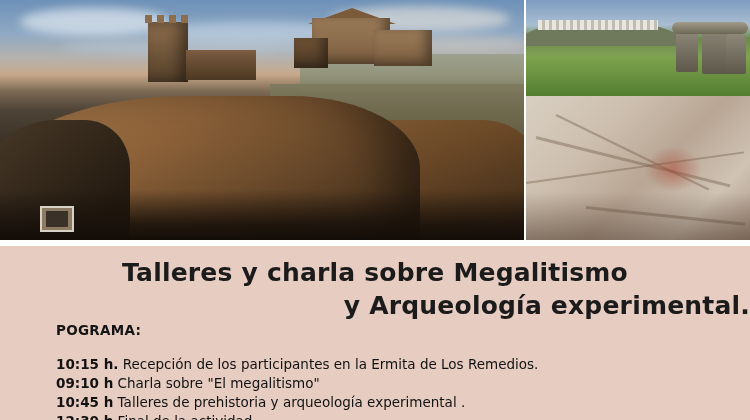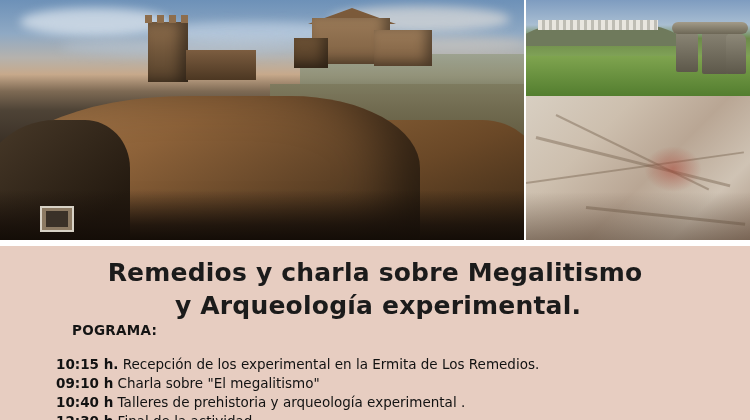--- a/index.html
+++ b/index.html
@@ -285,31 +285,31 @@
     font-family: "DejaVu Sans", sans-serif;
     font-weight: bold;
     font-size: 25px;
     color: #1b1b1b;
     letter-spacing: .2px;
     line-height: 1.32;
   }
   .title .line2 {
     display: block;
     padding-left: 6px;
+    text-align: right;
   }
   .program-label {
     position: absolute;
     left: 56px;
     top: 76px;
     font-family: "DejaVu Sans", sans-serif;
     font-weight: bold;
     font-size: 13.5px;
     color: #141414;
     letter-spacing: .3px;
-    margin-left: 16px;
   }
   .schedule {
     position: absolute;
     left: 56px;
     top: 109px;
     width: 640px;
   }
   .schedule-row {
     font-family: "DejaVu Sans", sans-serif;
     font-size: 13.5px;
@@ -375,37 +375,37 @@
       <div class="stone-shadow"></div>
     </div>
 
   </div>
 
   <div class="band-sep"></div>
 
   <div class="content">
 
     <h1 class="title">
-      <span>Remedios y charla sobre Megalitismo</span>
+      <span>Talleres y charla sobre Megalitismo</span>
       <span class="line2">y  Arqueología experimental.</span>
     </h1>
 
     <div class="program-label">POGRAMA:</div>
 
     <div class="schedule">
       <div class="schedule-row">
         <span class="time">10:15 h.</span>
-        <span class="desc">Recepción de los experimental en la Ermita de Los Remedios.</span>
+        <span class="desc">Recepción de los participantes en la Ermita de Los Remedios.</span>
       </div>
       <div class="schedule-row">
         <span class="time">09:10 h</span>
         <span class="desc">Charla  sobre "El megalitismo"</span>
       </div>
       <div class="schedule-row">
-        <span class="time">10:40 h</span>
+        <span class="time">10:45 h</span>
         <span class="desc">Talleres de prehistoria y arqueología experimental .</span>
       </div>
       <div class="schedule-row">
         <span class="time">12:30 h</span>
         <span class="desc">Final de la actividad.</span>
       </div>
     </div>
 
   </div>
 </div>

